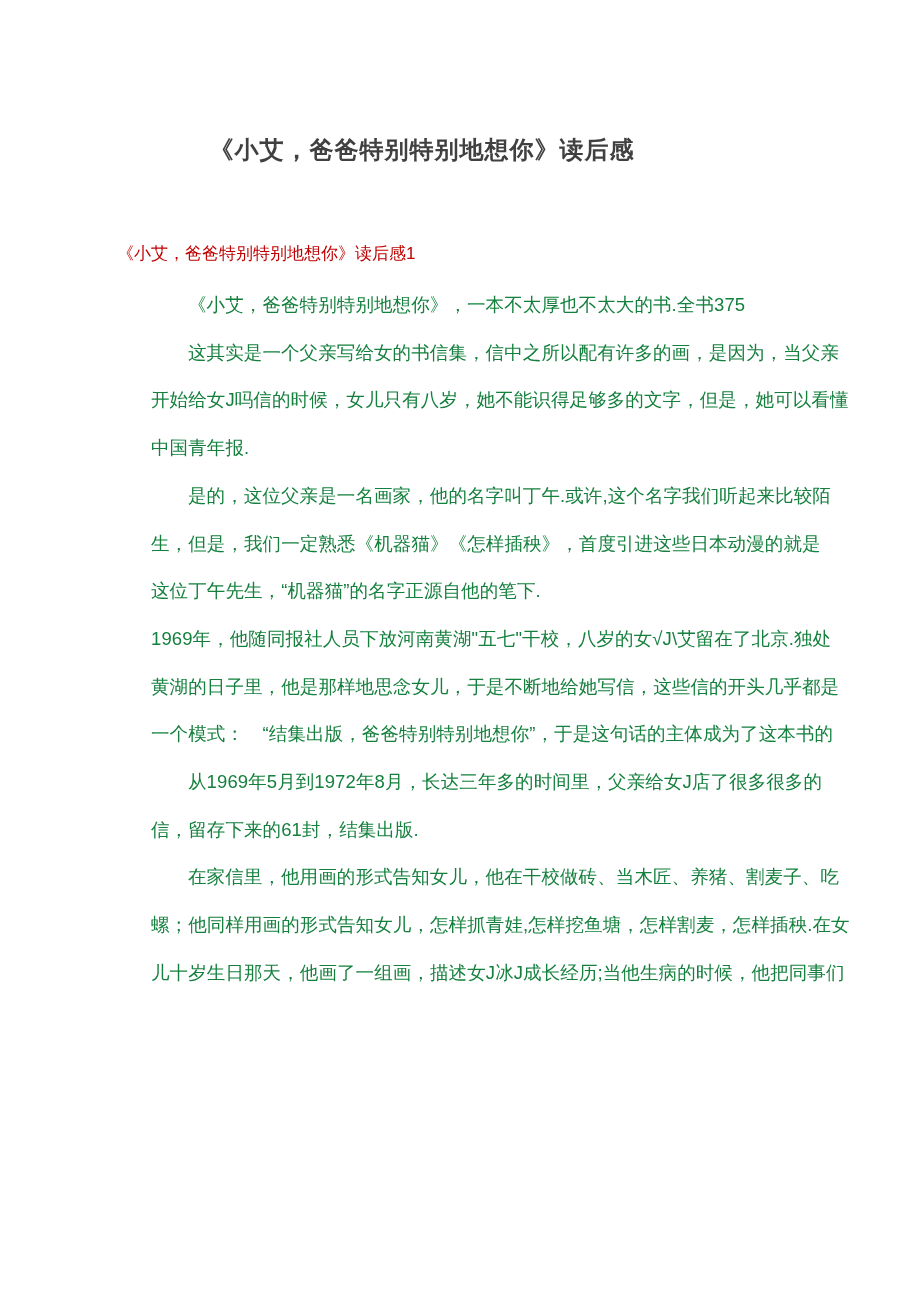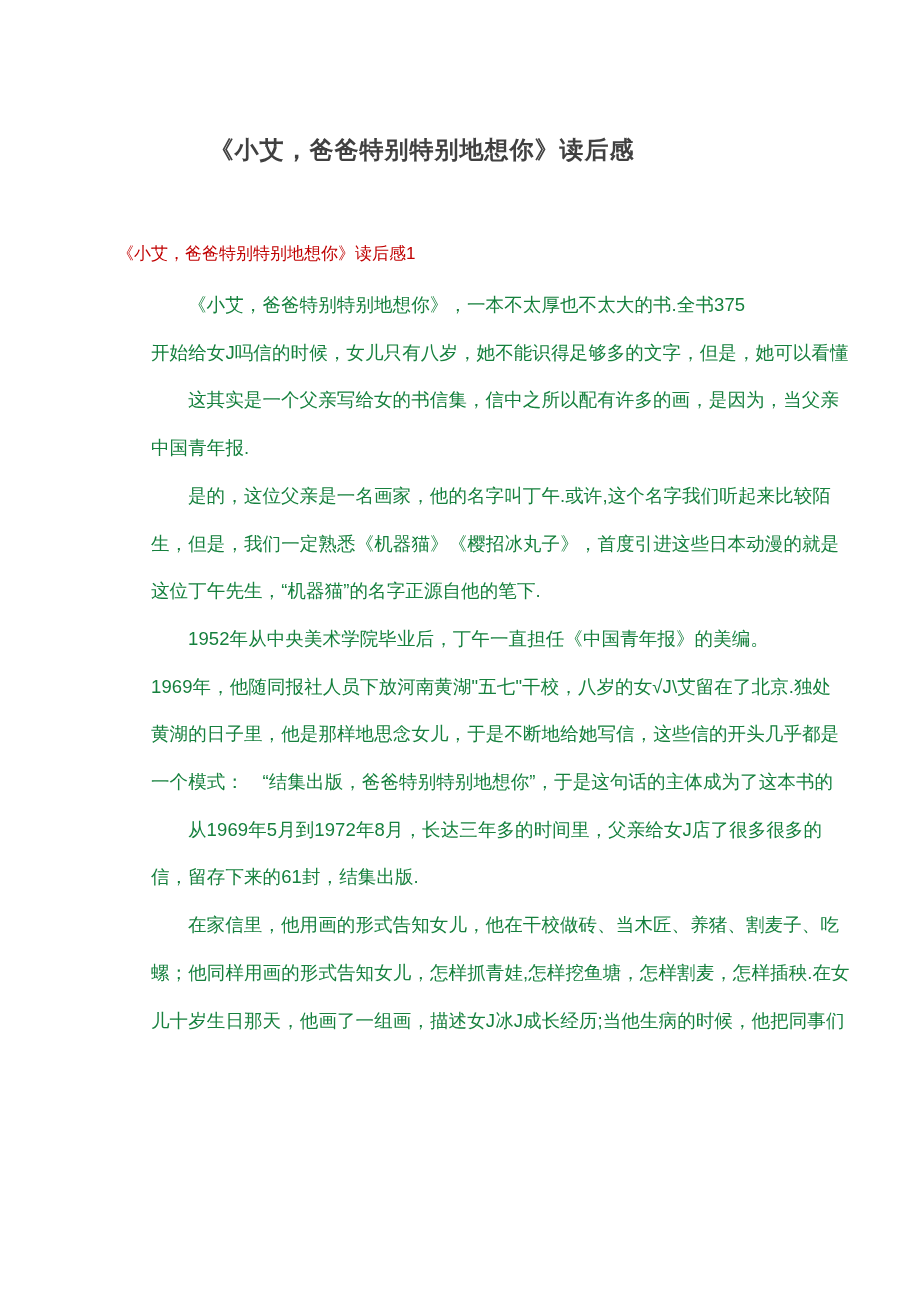--- a/index.html
+++ b/index.html
@@ -62,33 +62,32 @@
 
   <div class="section-heading">《小艾，爸爸特别特别地想你》读后感1</div>
 
   <div class="body-text">
 
     <div>
       <div class="line first">《小艾，爸爸特别特别地想你》，一本不太厚也不太大的书.全书375</div>
     </div>
 
     <div>
+      <div class="line first">这其实是一个父亲写给女的书信集，信中之所以配有许多的画，是因为，当父亲</div>
       <div class="line">开始给女J吗信的时候，女儿只有八岁，她不能识得足够多的文字，但是，她可以看懂</div>
-      <div class="line first">这其实是一个父亲写给女的书信集，信中之所以配有许多的画，是因为，当父亲</div>
       <div class="line">中国青年报.</div>
     </div>
 
     <div>
       <div class="line first">是的，这位父亲是一名画家，他的名字叫丁午.或许,这个名字我们听起来比较陌</div>
-      <div class="line">生，但是，我们一定熟悉《机器猫》《樱招冰丸子》，首度引进这些日本动漫的就是</div>
+      <div class="line">生，但是，我们一定熟悉《机器猫》《怎样插秧》，首度引进这些日本动漫的就是</div>
       <div class="line">这位丁午先生，“机器猫”的名字正源自他的笔下.</div>
     </div>
 
     <div>
-      <div class="line first">1952年从中央美术学院毕业后，丁午一直担任《中国青年报》的美编。</div>
       <div class="line">1969年，他随同报社人员下放河南黄湖"五七"干校，八岁的女√J\艾留在了北京.独处</div>
       <div class="line">黄湖的日子里，他是那样地思念女儿，于是不断地给她写信，这些信的开头几乎都是</div>
       <div class="line">一个模式：　“结集出版，爸爸特别特别地想你”，于是这句话的主体成为了这本书的</div>
     </div>
 
     <div>
       <div class="line first">从1969年5月到1972年8月，长达三年多的时间里，父亲给女J店了很多很多的</div>
       <div class="line">信，留存下来的61封，结集出版.</div>
     </div>
 

